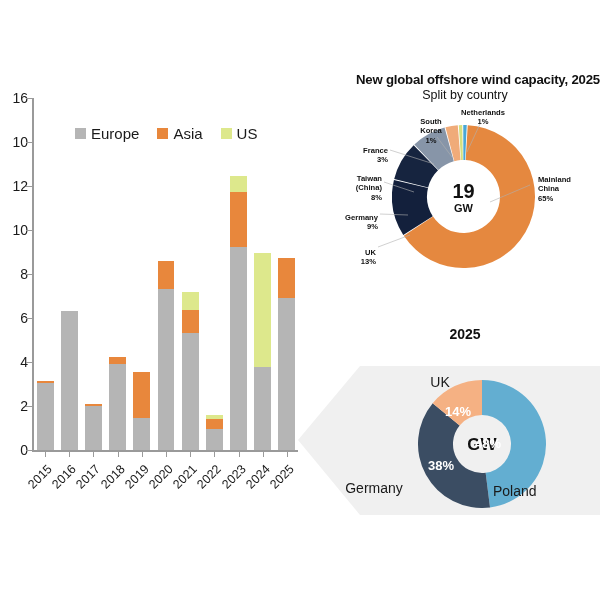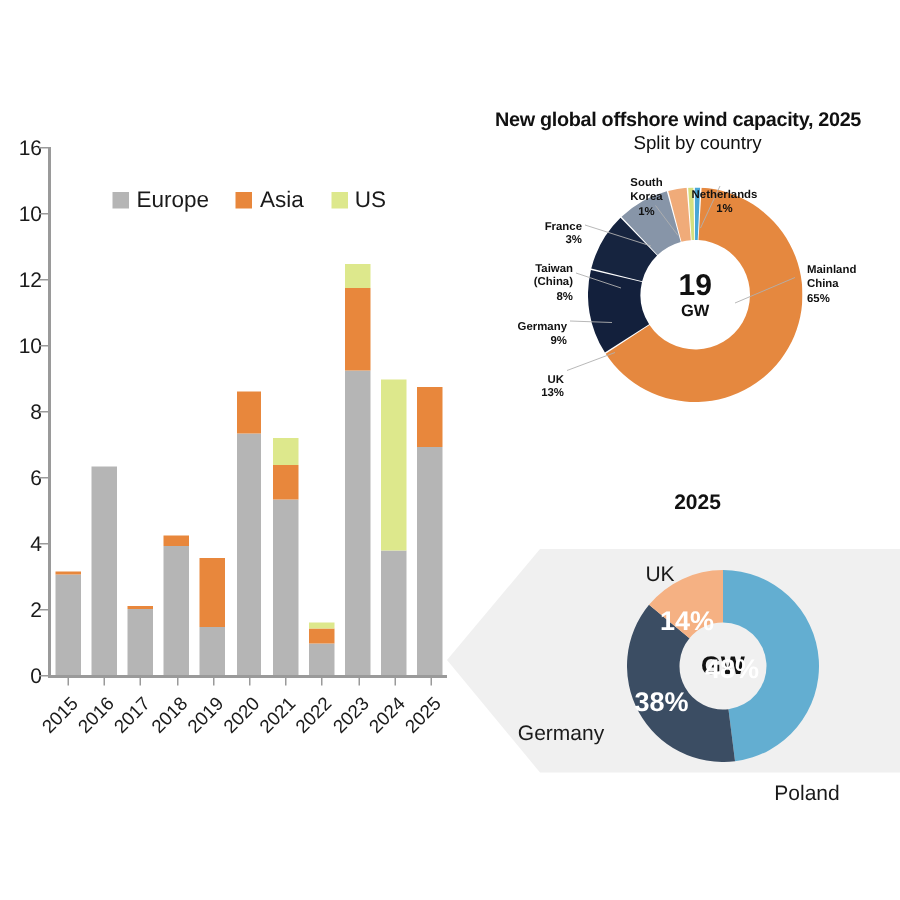--- a/index.html
+++ b/index.html
@@ -35,21 +35,21 @@
 
   
   #bar-legend { position:absolute; left:75px; top:35px; display:flex; gap:18px; align-items:center; }
   .leg-item { display:flex; align-items:center; gap:5px; }
   .leg-sw { width:11px; height:11px; display:block; }
   .leg-tx { font-size:15px; color:#1a1a1a; }
 
   
   #donut-top { position:absolute; left:330px; top:72px; width:270px; height:235px; }
   #donut-top .title {
-    position:absolute; top:0; left:0; width:270px; text-align:left;
+    position:absolute; top:0; left:0; width:270px; text-align:right;
     font-size:13.2px; font-weight:bold; color:#111; letter-spacing:-0.2px;
   }
   #donut-top .subtitle {
     position:absolute; top:16px; left:0; width:270px; text-align:center;
     font-size:12.5px; color:#111;
   }
   .donut-wrap { position:absolute; }
   .donut-center-lbl {
     position:absolute; text-align:center; line-height:1;
     left:0; width:100%; top:50%; transform:translateY(-50%);
@@ -64,21 +64,21 @@
 
   
   #europe-block { position:absolute; left:330px; top:308px; width:270px; height:230px; }
   #europe-block .etitle {
     position:absolute; top:0; left:0; width:270px; text-align:center;
     font-size:14px; font-weight:bold; color:#111; line-height:1.25;
   }
   #callout-shape { position:absolute; left:-32px; top:40px; width:302px; height:185px; z-index:0; }
   #europe-donut-wrap { position:absolute; z-index:2; }
   .eu-pct {
-    position:absolute; font-size:18px; font-weight:bold; color:#ffffff;
+    position:absolute; font-size:13px; font-weight:bold; color:#ffffff;
     z-index:3; white-space:nowrap;
   }
   .eu-name {
     position:absolute; font-size:14px; color:#1a1a1a; z-index:3; white-space:nowrap;
   }
   .ec-big { font-size:17px; font-weight:bold; color:#111; display:block; }
   .ec-sm  { font-size:17px; font-weight:bold; color:#111; display:block; }
 </style>
 </head>
 <body>
@@ -223,21 +223,21 @@
           <line x1="60" y1="78" x2="104" y2="92" stroke="#b0b0b0" stroke-width="0.6"></line>
           <line x1="107" y1="65" x2="122" y2="85" stroke="#b0b0b0" stroke-width="0.6"></line>
           <line x1="150" y1="52" x2="137" y2="80" stroke="#b0b0b0" stroke-width="0.6"></line>
         </svg>
         <div class="plabel l" style="left: 208px; top: 103px;">Mainland<br>China<br>65%</div>
         <div class="plabel r" style="right: 224px; top: 176px;">UK<br>13%</div>
         <div class="plabel r" style="right: 222px; top: 141px;">Germany<br>9%</div>
         <div class="plabel r" style="right: 218px; top: 102px;">Taiwan<br>(China)<br>8%</div>
         <div class="plabel r" style="right: 212px; top: 74px;">France<br>3%</div>
         <div class="plabel c" style="left: 59px; width: 84px; top: 45px;">South<br>Korea<br>1%</div>
-        <div class="plabel c" style="left: 111px; width: 84px; top: 53px;">Netherlands<br>1%</div>
+        <div class="plabel c" style="left: 111px; width: 84px; top: 36px;">Netherlands<br>1%</div>
       </div>
   </div>
 
   <div id="europe-block">
     <div class="etitle">
       <br>
       <span>2025</span>
     </div>
     <svg id="callout-shape" viewBox="0 0 302 185">
       <polygon points="0,92 62,18 302,18 302,167 62,167" fill="#f0f0f0"></polygon>
@@ -247,21 +247,21 @@
           <path d="M 64 0 A 64 64 0 0 1 72.0213269481155 127.49534088412658 L 67.63466377336484 92.77132633811985 A 29 29 0 0 0 64 35 Z" fill="#63aed1"></path>
           <path d="M 72.0213269481155 127.49534088412658 A 64 64 0 0 1 14.687152462349502 23.204864656083842 L 41.65511595950212 45.51470429728799 A 29 29 0 0 0 67.63466377336484 92.77132633811985 Z" fill="#3b4d63"></path>
           <path d="M 14.687152462349502 23.204864656083842 A 64 64 0 0 1 63.999999999999986 0 L 63.99999999999999 35 A 29 29 0 0 0 41.65511595950212 45.51470429728799 Z" fill="#f5b183"></path>
         </svg>
       <div class="donut-center-lbl">
         <span class="ec-sm">GW</span>
       </div>
     </div>
     <div id="europe-labels">
         <div class="eu-pct" style="left: 136px; top: 128px; width: 44px; text-align: center;">48%</div>
-        <div class="eu-name" style="left: 163px; top: 175px; width: 90px; text-align: center; margin-top: 37px;">Poland</div>
+        <div class="eu-name" style="left: 163px; top: 175px; width: 90px; text-align: left;">Poland</div>
         <div class="eu-pct" style="left: 89px; top: 150px; width: 44px; text-align: center;">38%</div>
         <div class="eu-name" style="left: -1px; top: 172px; width: 90px; text-align: center;">Germany</div>
         <div class="eu-pct" style="left: 106px; top: 96px; width: 44px; text-align: center;">14%</div>
         <div class="eu-name" style="left: 65px; top: 66px; width: 90px; text-align: center;">UK</div>
       </div>
   </div>
 
 </div>
 
 </body></html>

